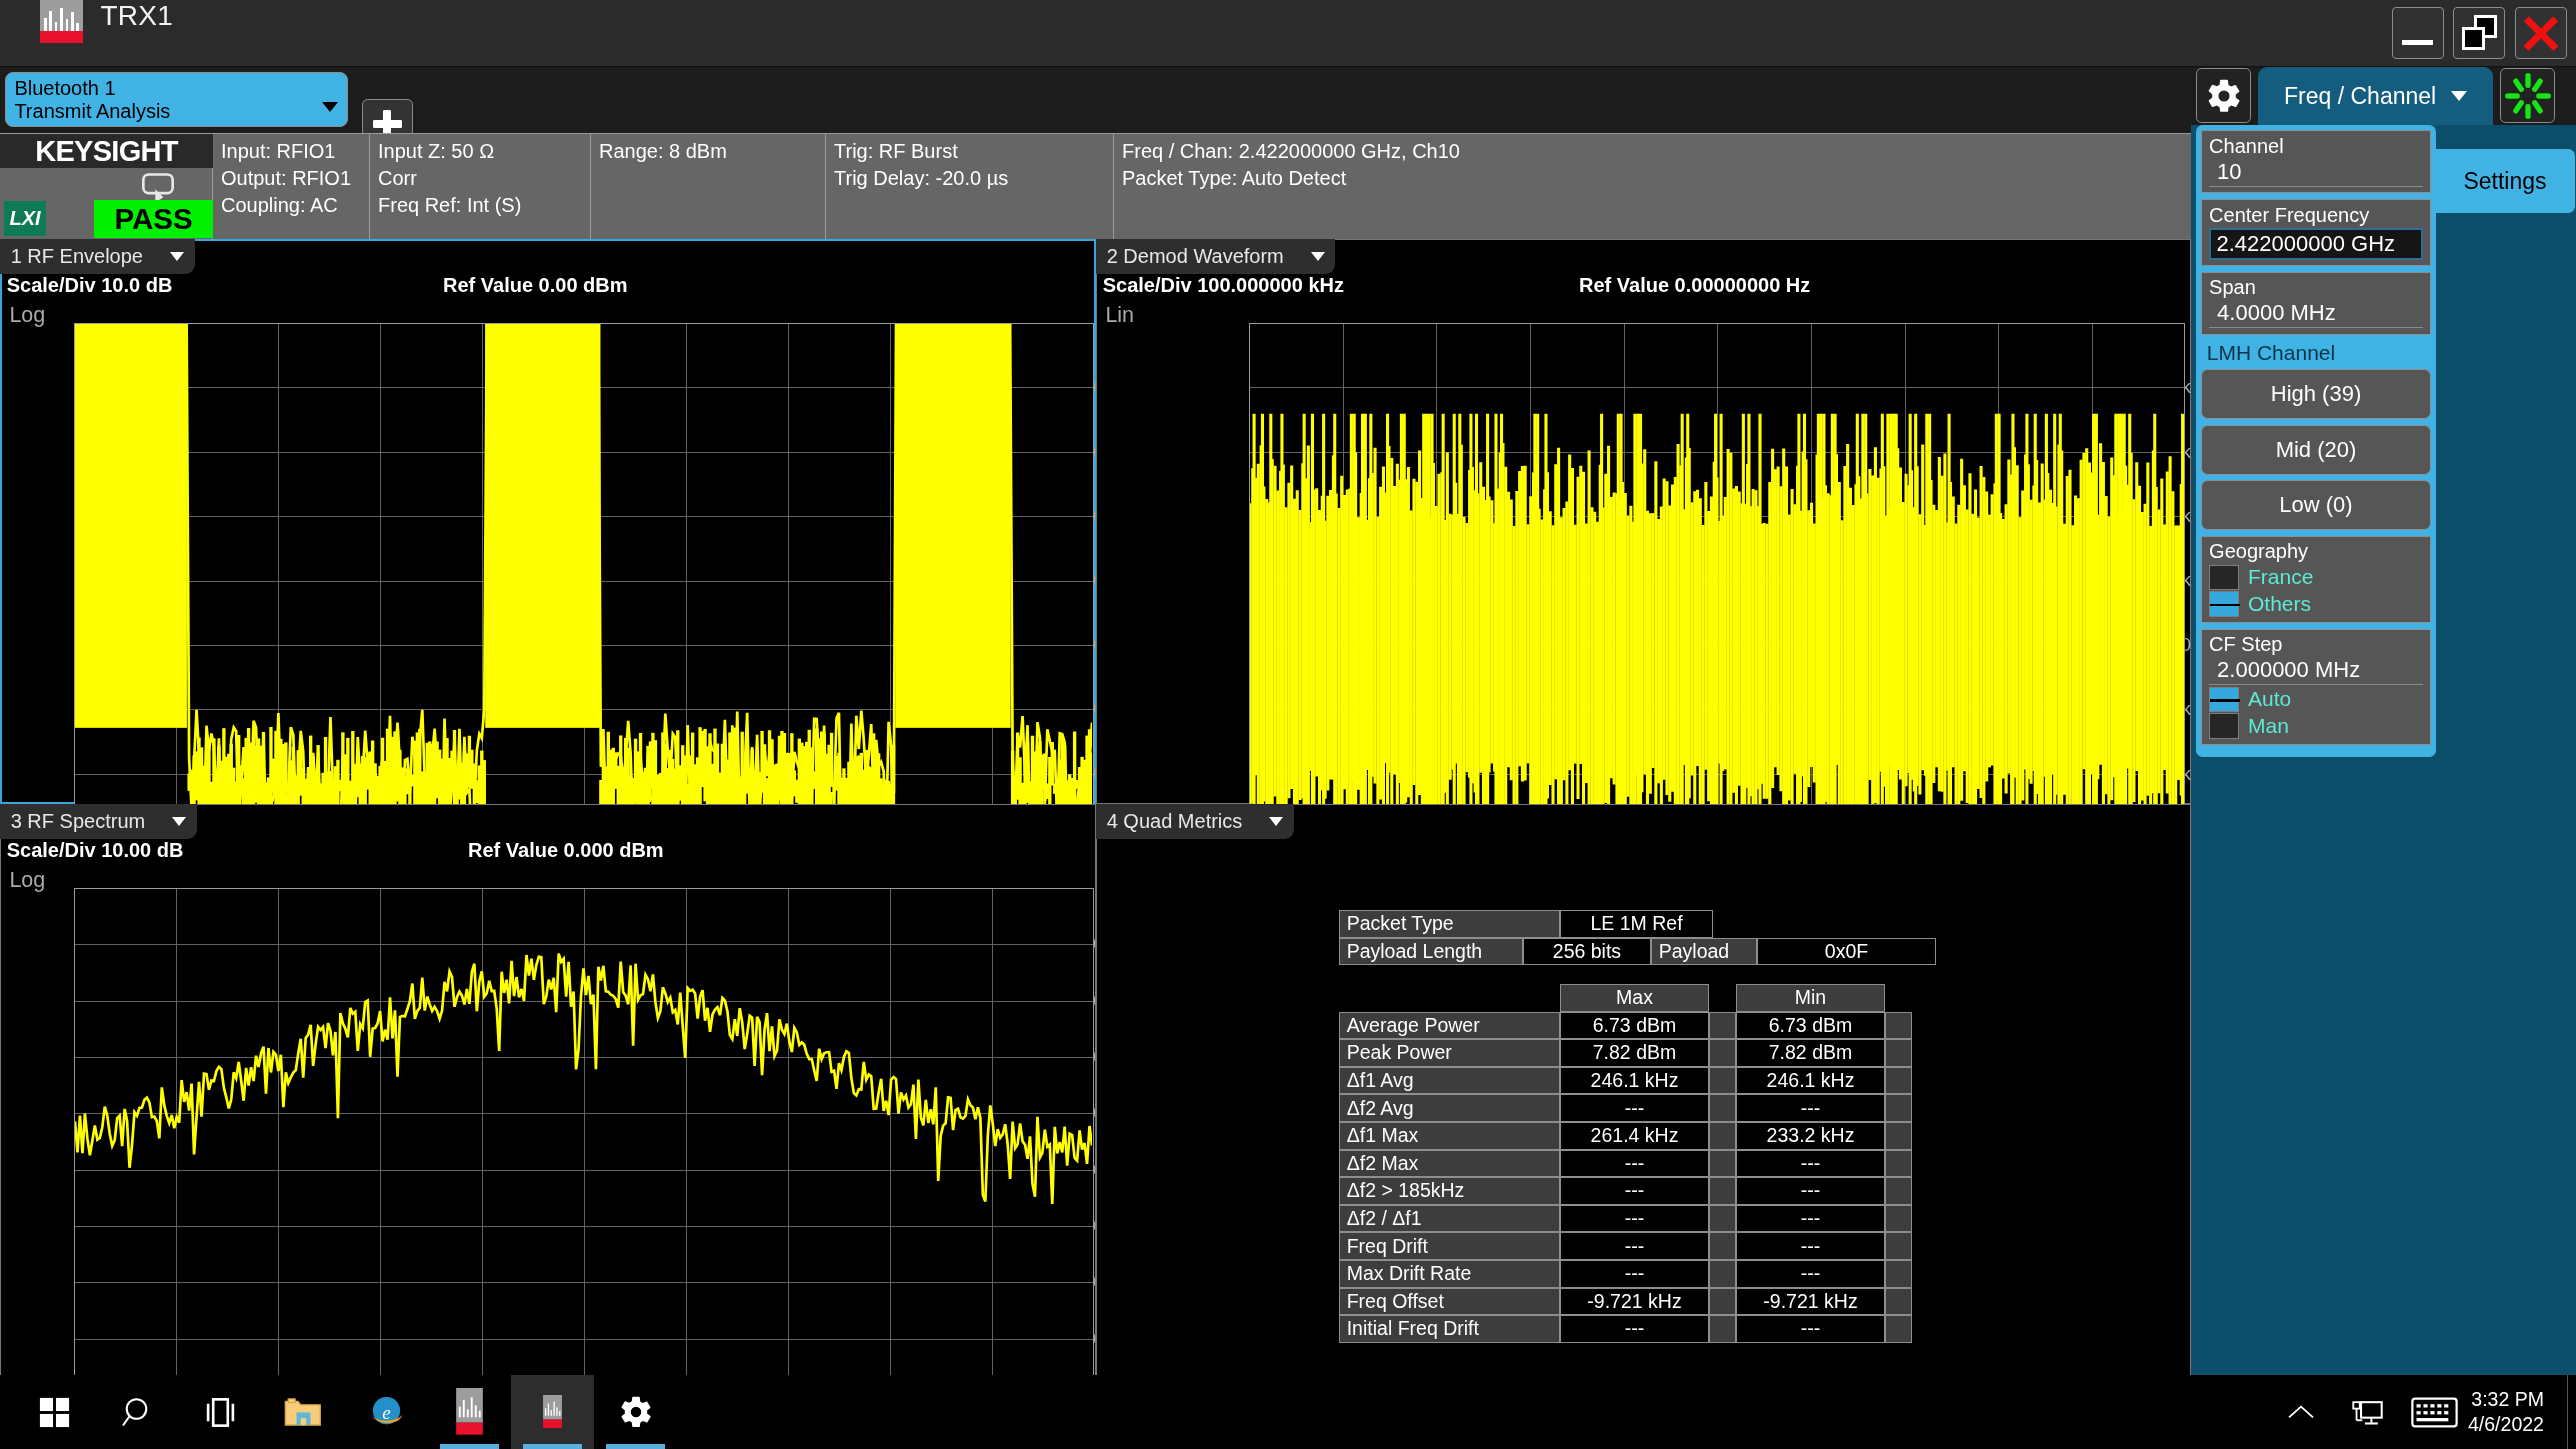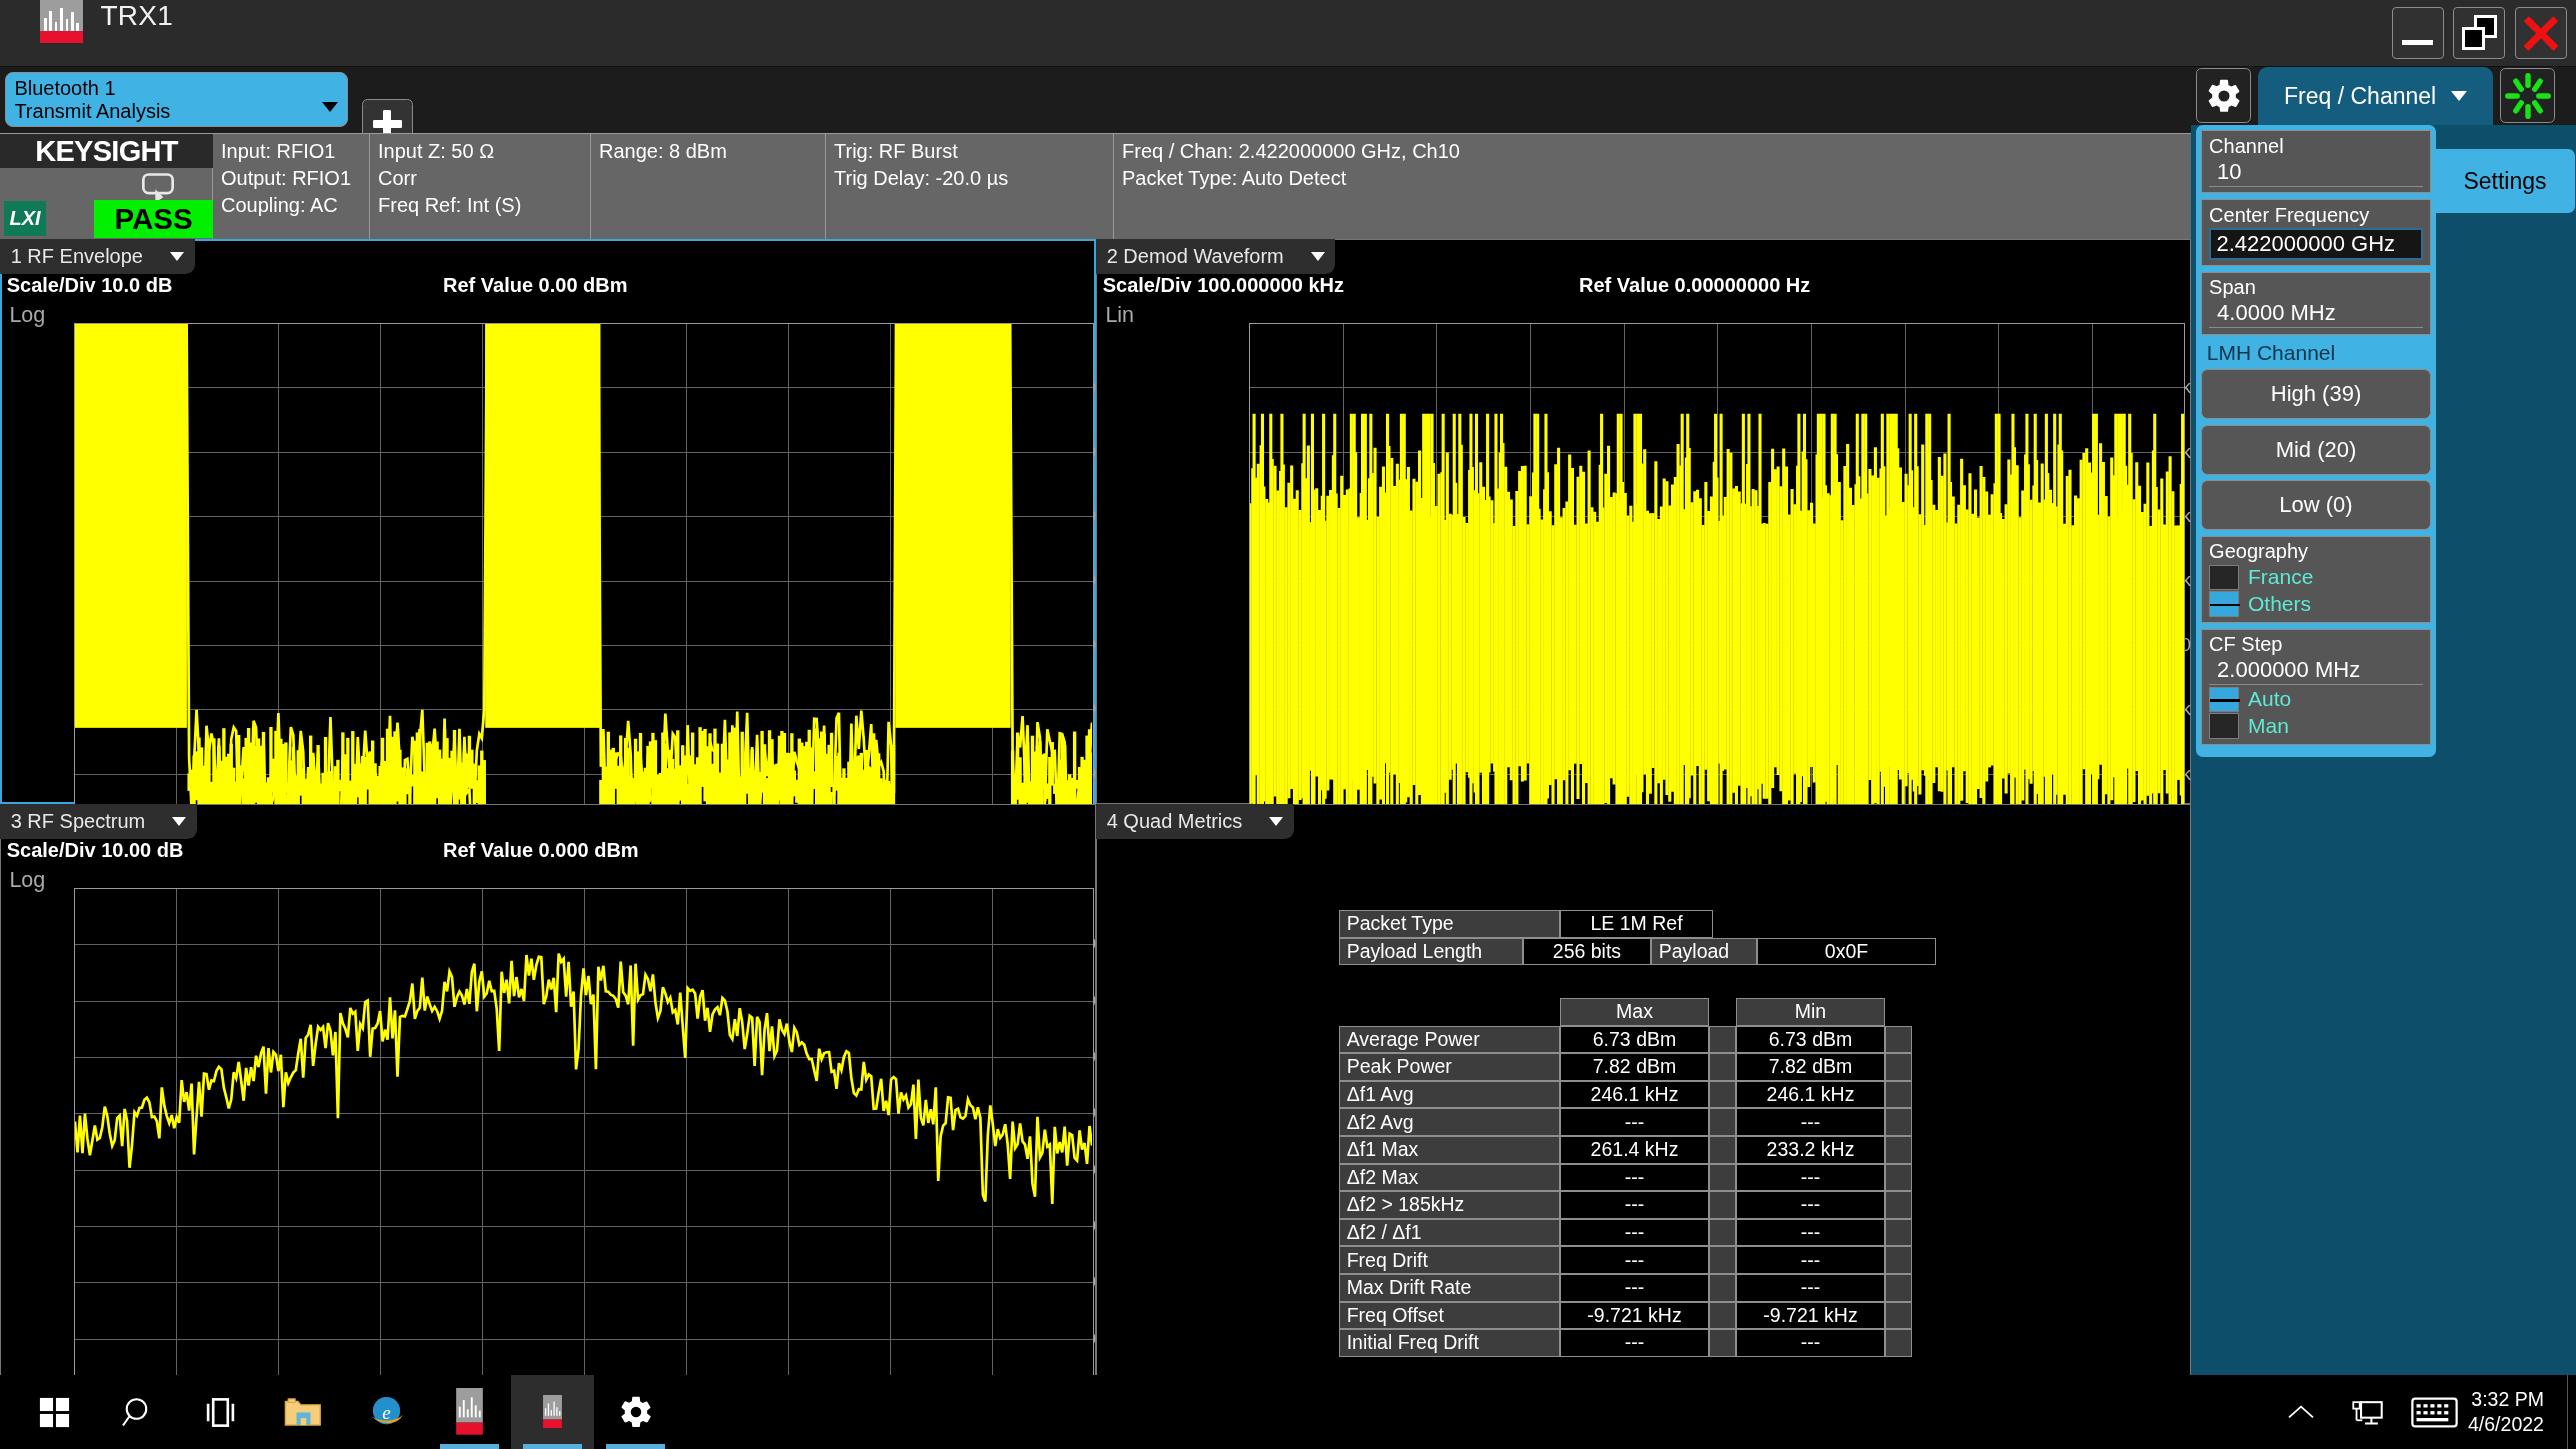--- a/index.html
+++ b/index.html
@@ -1171,21 +1171,21 @@
       </div>
     </div>
 
     <div class="pane unsel" style="left:0;top:565px;width:1096px;height:572px;">
       <div class="pane-tab">
         <span>3 RF Spectrum</span>
         <span class="caret"></span>
       </div>
       <div class="pane-hdr">
         <span class="scale">Scale/Div 10.00 dB</span>
-        <span class="refv" style="left:443px">Ref Value 0.000 dBm</span>
+        <span class="refv" style="left:468px">Ref Value 0.000 dBm</span>
       </div>
       <div class="yunit" style="left:9.4px;top:64px">Log</div>
 
       <div id="spc-yticks">
           <div class="ytick" style="top:140px;width:67px">-10.0</div>
           <div class="ytick" style="top:197px;width:67px">-20.0</div>
           <div class="ytick" style="top:253px;width:67px">-30.0</div>
           <div class="ytick" style="top:309px;width:67px">-40.0</div>
           <div class="ytick" style="top:366px;width:67px">-50.0</div>
           <div class="ytick" style="top:422px;width:67px">-60.0</div>
@@ -1244,21 +1244,21 @@
           <div class="mval" style="width:153px;text-align:center">LE 1M Ref</div>
         </div>
         <div class="mrow">
           <div class="mlabel" style="width:221px">Payload Length</div>
           <div class="mval" style="width:153px">256 bits</div>
           <div class="mlabel" style="width:126px">Payload</div>
           <div class="mval" style="width:215px">0x0F</div>
         </div>
       </div>
 
-      <div class="mtable" id="metrics-table" style="left:243px;top:194px;">
+      <div class="mtable" id="metrics-table" style="left:243px;top:180px;">
           <div class="mrow">
             <div class="mspacer" style="width:221px"></div>
             <div class="mhdr" style="width:149px">Max</div>
             <div class="mspacer" style="width:27px"></div>
             <div class="mhdr" style="width:149px">Min</div>
             <div class="mspacer" style="width:27px"></div>
           </div>
           <div class="mrow">
             <div class="mlabel" style="width:221px">Average Power</div>
             <div class="mval" style="width:149px">6.73 dBm</div>

